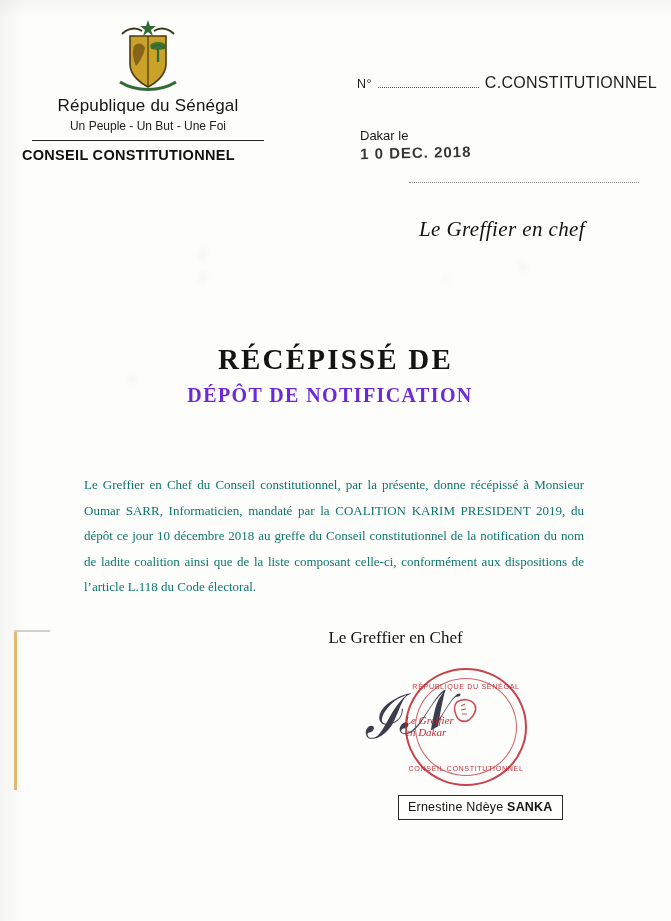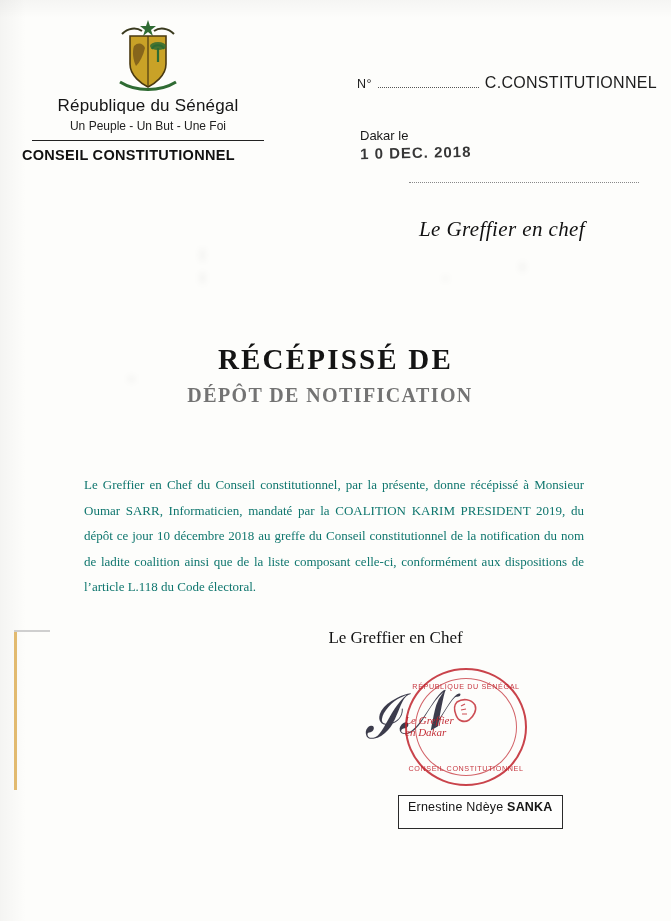--- a/index.html
+++ b/index.html
@@ -159,21 +159,21 @@
   }
   .title-sub {
     position: absolute;
     top: 384px;
     left: 0;
     width: 660px;
     text-align: center;
     font-size: 20px;
     font-weight: bold;
     letter-spacing: 1.4px;
-    color: #737373;
+    color: #6d28d9;
   }
 
   
   .body-text {
     position: absolute;
     top: 472px;
     left: 84px;
     width: 500px;
     font-size: 13px;
     line-height: 25.5px;
@@ -258,21 +258,21 @@
     transform: rotate(-8deg);
     opacity: .85;
     letter-spacing: -6px;
   }
 
   .name-box {
     position: absolute;
     left: 398px;
     top: 795px;
     border: 1.3px solid #2a2a2a;
-    padding: 4px 9px 14px 9px;
+    padding: 4px 9px 5px 9px;
     font-family: "Liberation Sans", sans-serif;
     font-size: 12.5px;
     letter-spacing: .2px;
     color: #161616;
     background: rgba(255,255,255,.6);
   }
   .name-box .surname { font-weight: bold; }
 
   
   .margin-line {

